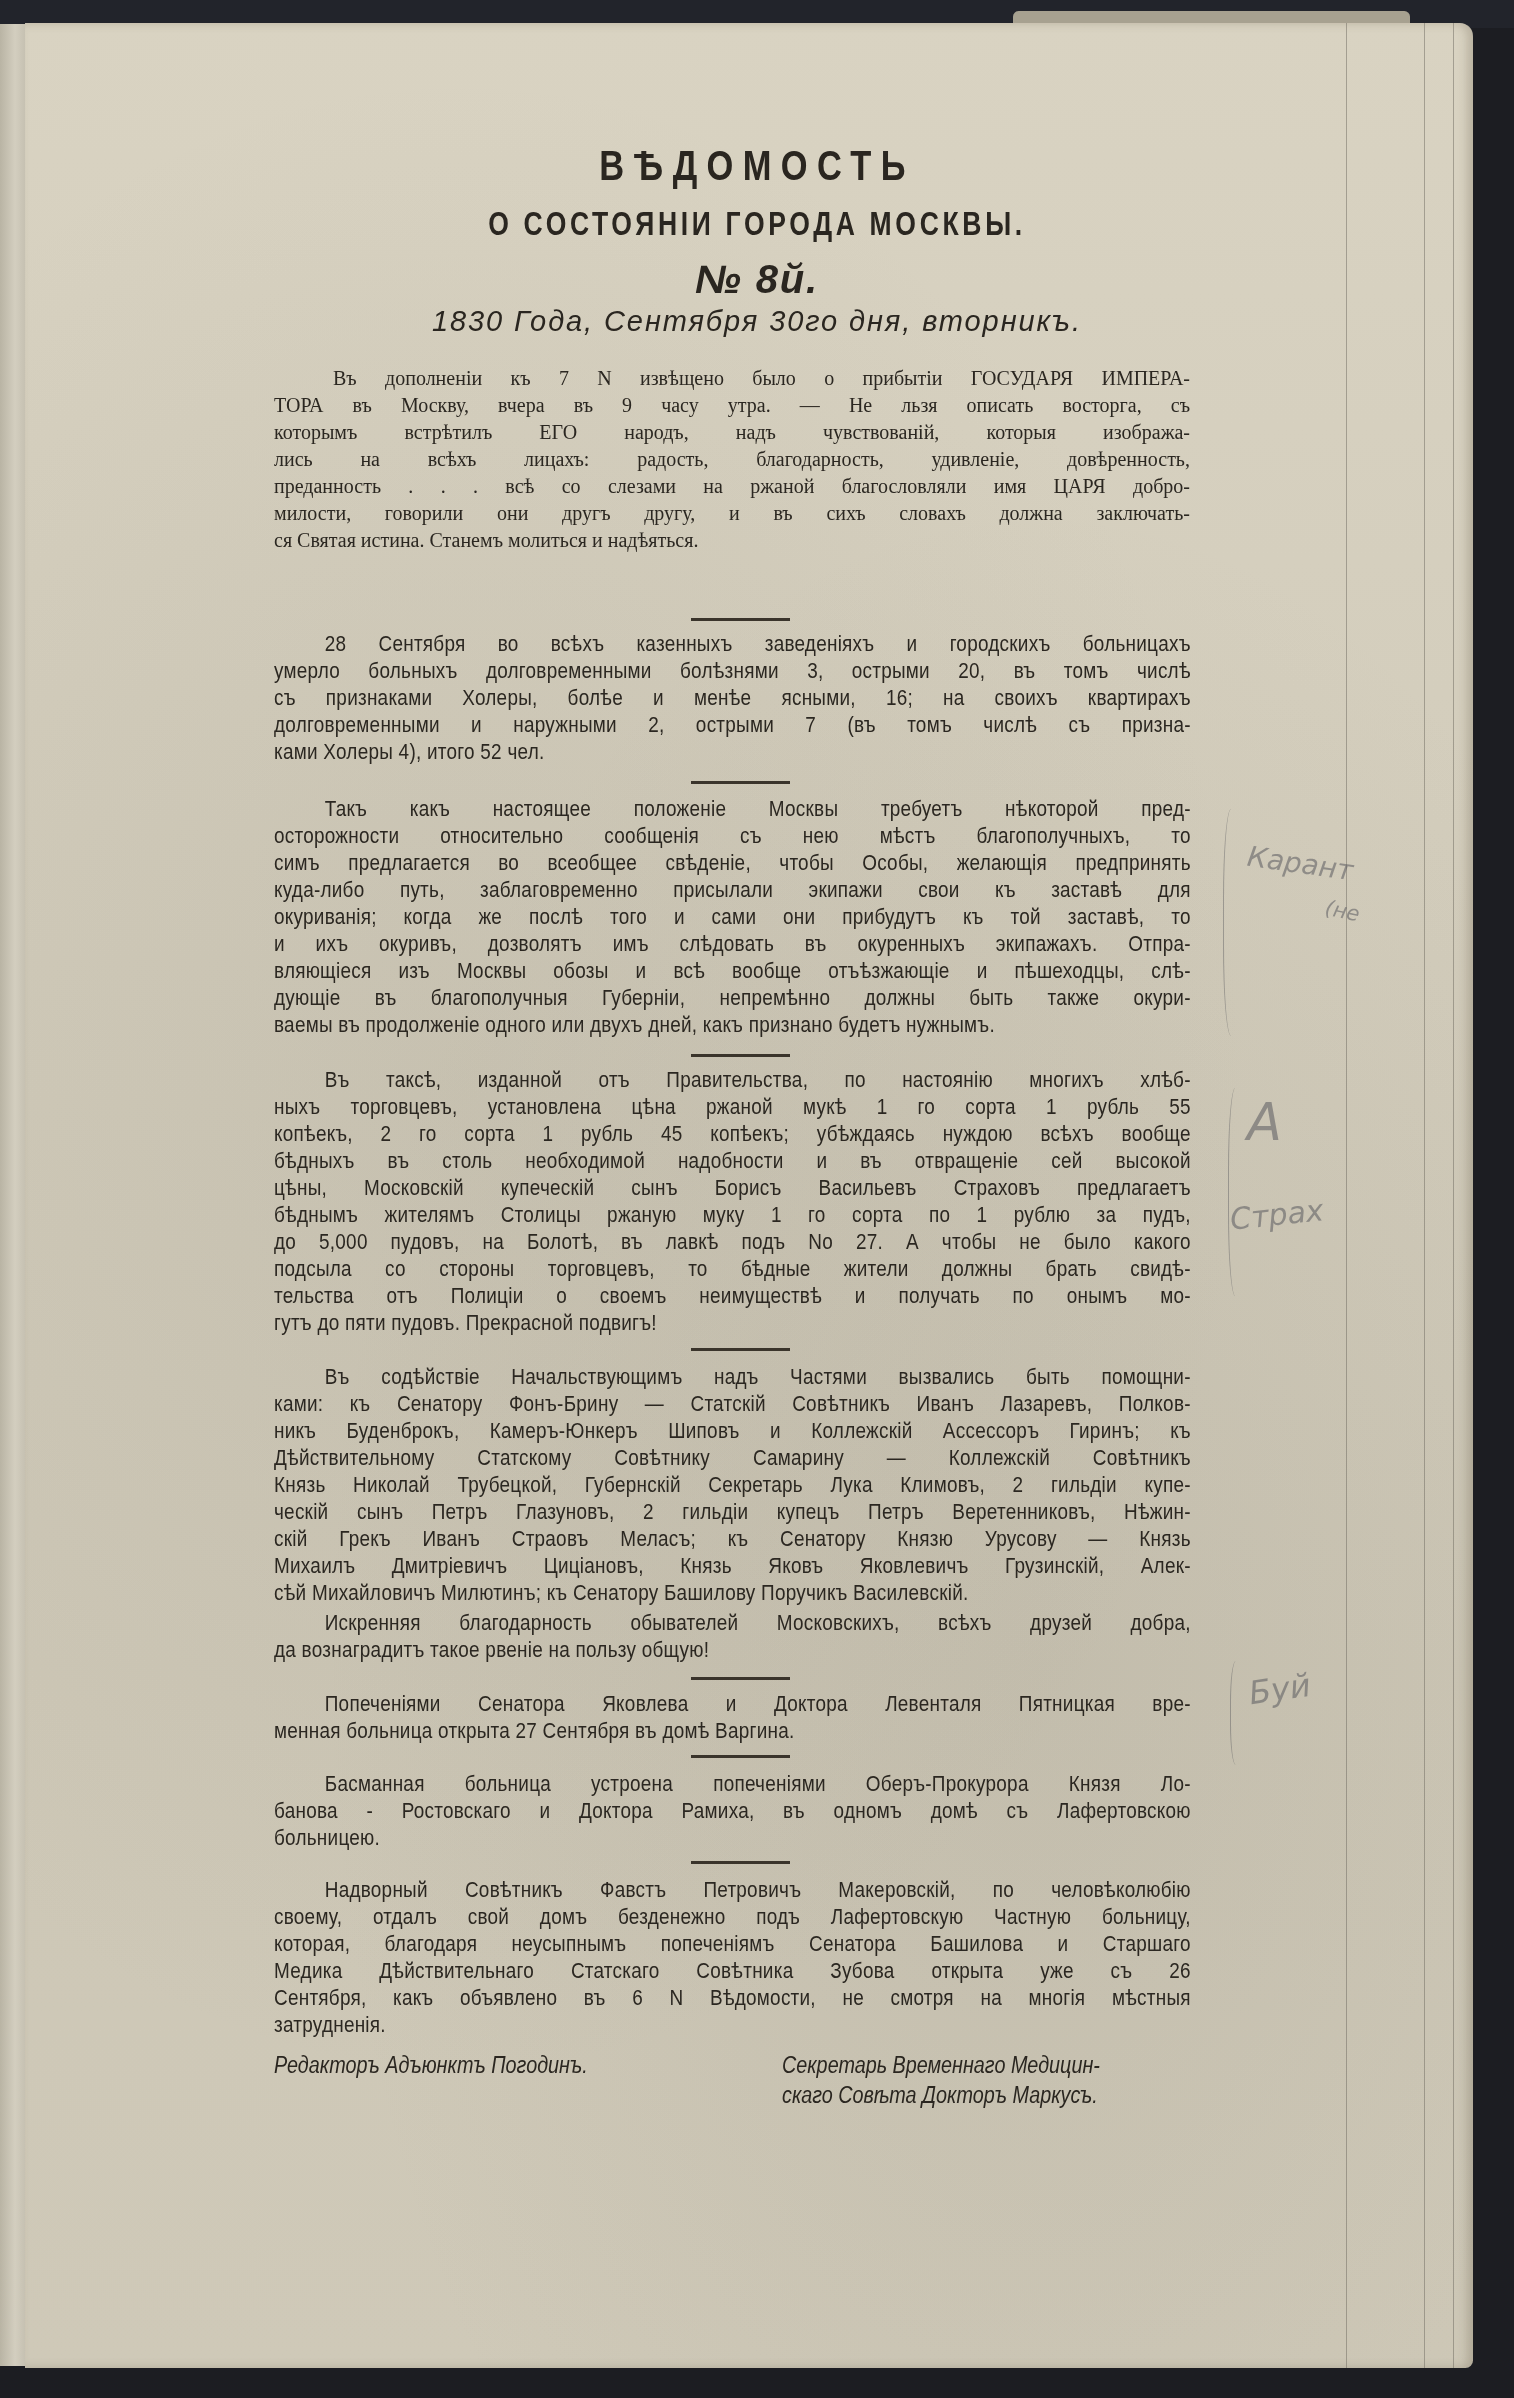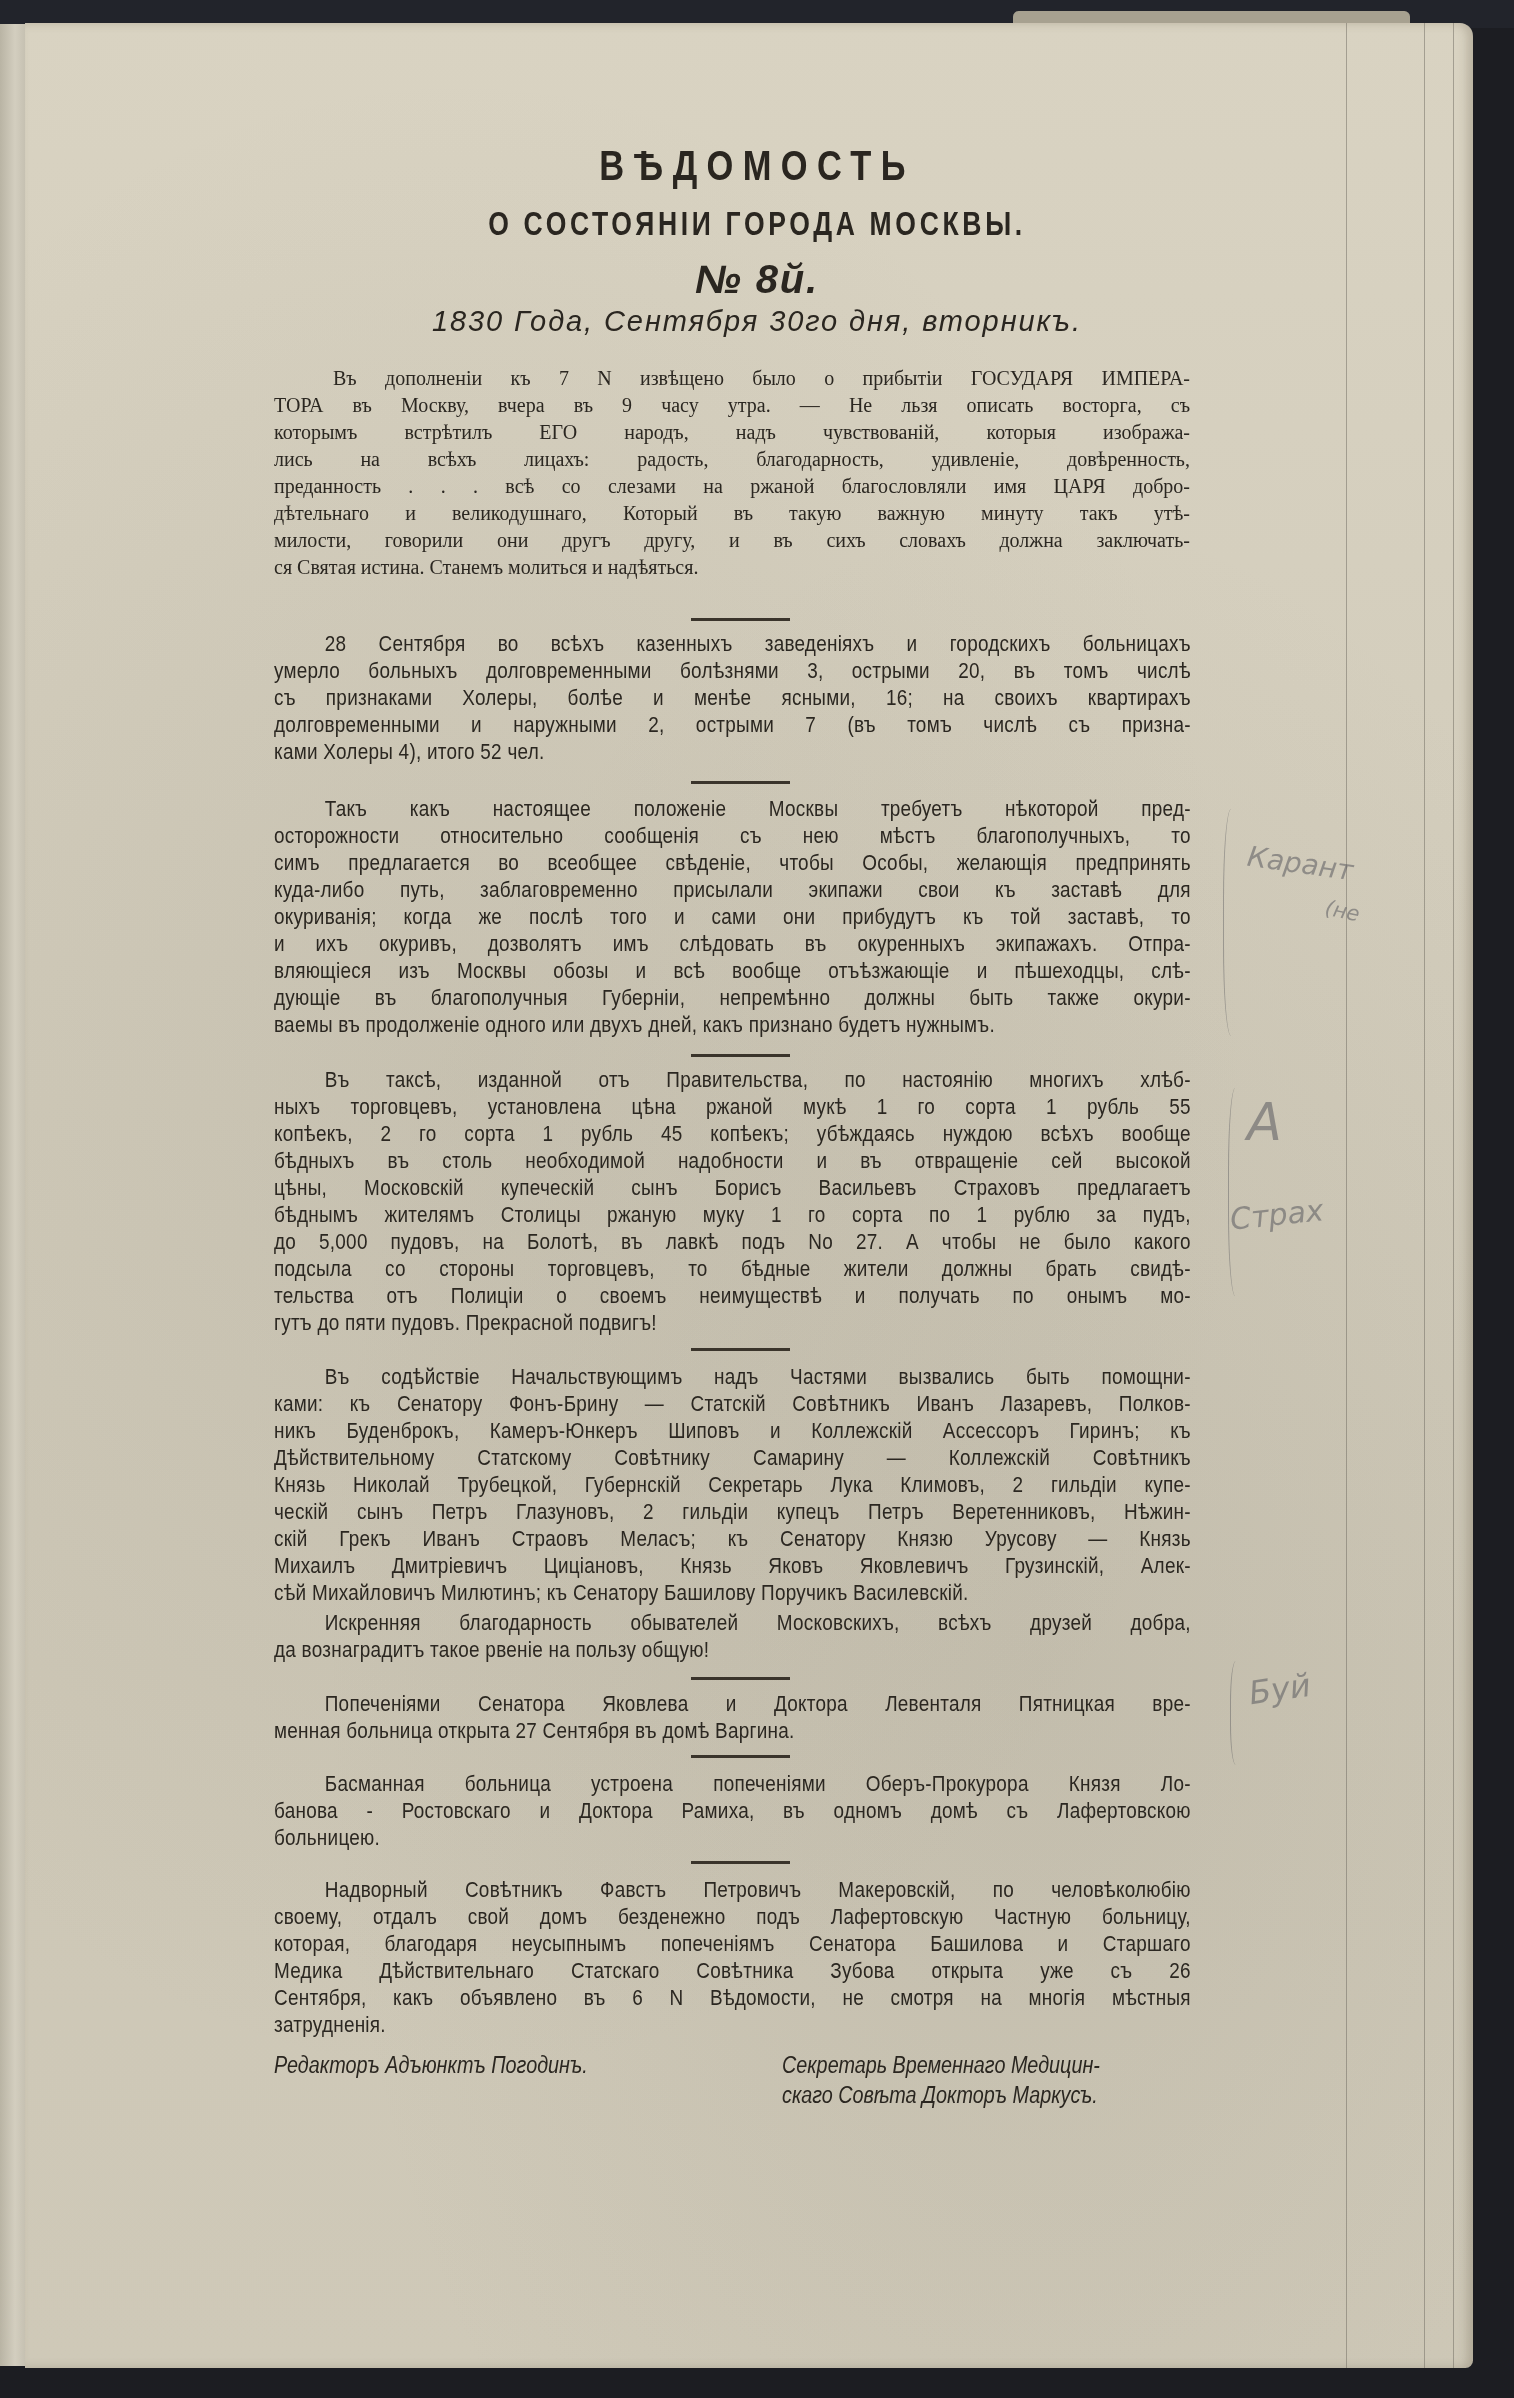--- a/index.html
+++ b/index.html
@@ -69,21 +69,20 @@
 <div class="title t2">О СОСТОЯНІИ ГОРОДА МОСКВЫ.</div>
 <div class="title t3">№ 8й.</div>
 <div class="title t4">1830 Года, Сентября 30го дня, вторникъ.</div>
 
 <div class="para" style="top:365px;">
   <span class="ln indent">Въ дополненіи къ 7 N извѣщено было о прибытіи ГОСУДАРЯ ИМПЕРА-</span>
   <span class="ln">ТОРА въ Москву, вчера въ 9 часу утра. — Не льзя описать восторга, съ</span>
   <span class="ln">которымъ встрѣтилъ ЕГО народъ, надъ чувствованій, которыя изобража-</span>
   <span class="ln">лись на всѣхъ лицахъ: радость, благодарность, удивленіе, довѣренность,</span>
   <span class="ln">преданность . . . всѣ со слезами на ржаной благословляли имя ЦАРЯ добро-</span>
-  <span class="ln">дѣтельнаго и великодушнаго, Который въ такую важную минуту такъ утѣ-</span>
   <span class="ln">милости, говорили они другъ другу, и въ сихъ словахъ должна заключать-</span>
   <span class="ln last">ся Святая истина. Станемъ молиться и надѣяться.</span>
 </div>
 
 <div class="rule" style="top:618px;"></div>
 
 <div class="para p-narrow" style="top:630px;">
   <span class="ln indent">28 Сентября во всѣхъ казенныхъ заведеніяхъ и городскихъ больницахъ</span>
   <span class="ln">умерло больныхъ долговременными болѣзнями 3, острыми 20, въ томъ числѣ</span>
   <span class="ln">съ признаками Холеры, болѣе и менѣе ясными, 16; на своихъ квартирахъ</span>

